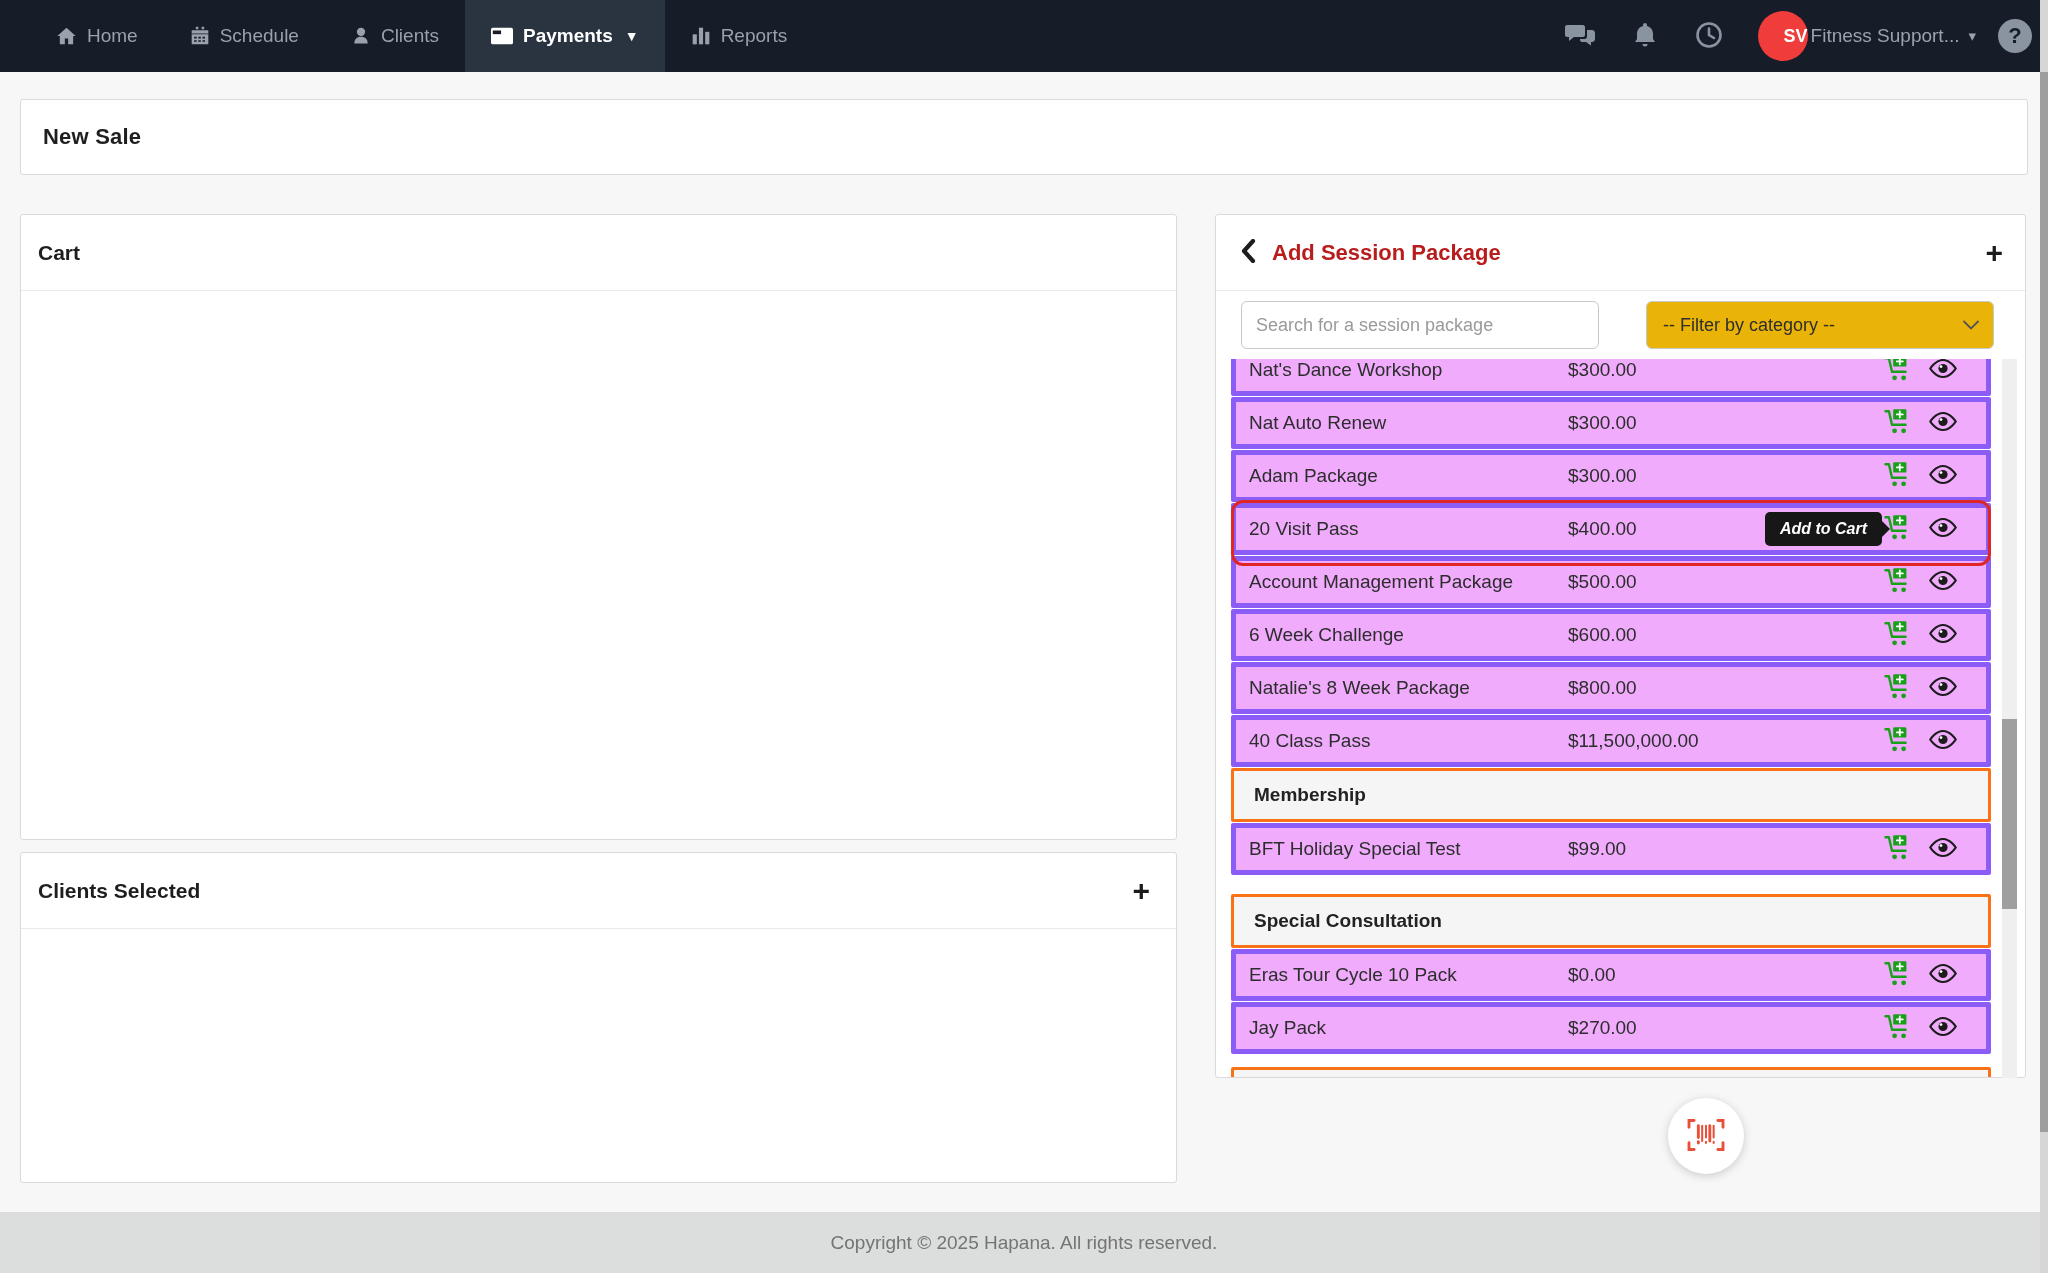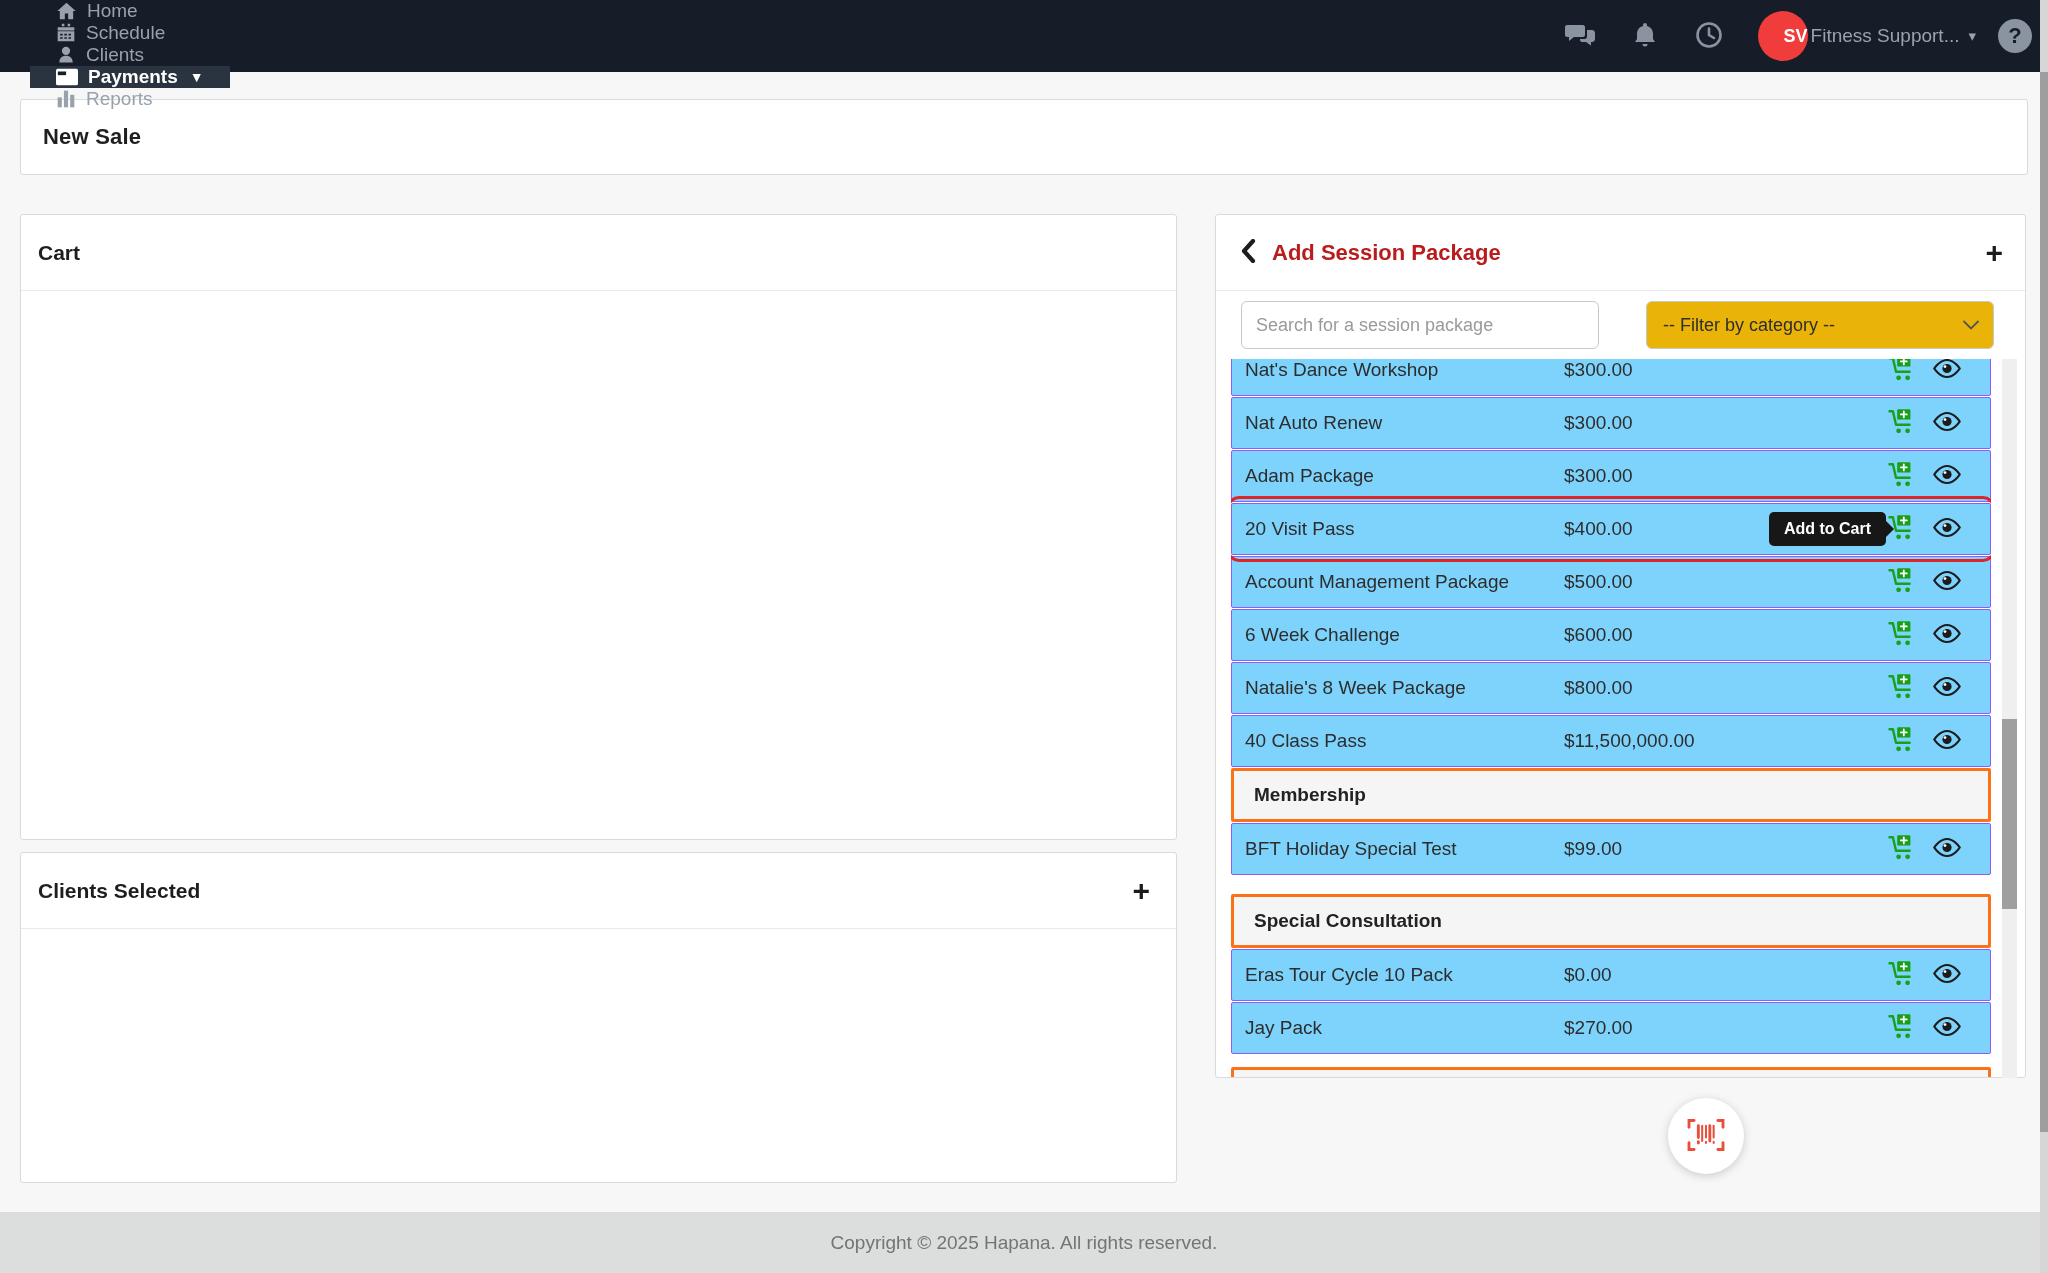--- a/index.html
+++ b/index.html
@@ -2,21 +2,21 @@
 <html style="--navbar-bg: #161c28; --navbar-active-bg: #293440; --avatar-red: #f13c3c; --cart-green: #18a018; --highlight-red: #e02527; --tooltip-bg: #171717; --barcode-red: #e8503a;"><head>
 <meta charset="utf-8">
 <style>
   * { margin:0; padding:0; box-sizing:border-box; }
   html,body { width:2048px; height:1273px; }
   body { font-family:"Liberation Sans", sans-serif; background:#f7f7f7; overflow:hidden; }
   #app { position:relative; width:2048px; height:1273px; background:#f7f7f7; overflow:hidden; }
 
   
   .navbar { position:absolute; top:0; left:0; width:100%; height:72px; background:#161c28; z-index:20; }
-  .nav-left { position:absolute; left:30px; top:0; height:72px; display:flex; align-items:stretch;flex-direction:column; }
+  .nav-left { position:absolute; left:30px; top:0; height:72px; display:flex; align-items:stretch; }
   .nav-item { display:flex; align-items:center; gap:10px; padding:0 26px; color:#98a1ac; font-size:19px;
               text-decoration:none; cursor:pointer; }
   .nav-item svg { display:block; }
   .nav-item.active { background:#293440; color:#ffffff; font-weight:bold; }
   .nav-caret { font-size:14px; margin-left:2px; }
   .nav-right { position:absolute; right:16px; top:0; height:72px; display:flex; align-items:center; }
   .icon-btn { background:none; border:none; padding:0 19px; cursor:pointer; display:flex; align-items:center; }
   .avatar { width:50px; height:50px; border-radius:50%; background:var(--avatar-red,#f13c3c); color:#fff;
             display:flex; align-items:center; justify-content:flex-end; font-size:18px; font-weight:bold;
             margin-left:16px; cursor:pointer; }
@@ -47,35 +47,35 @@
   .search-input { position:absolute; left:25px; top:10px; width:358px; height:48px; border:1px solid #c9c9c9;
                   border-radius:6px; padding:0 14px; font-size:18px; color:#333; font-family:"Liberation Sans",sans-serif; }
   .search-input::placeholder { color:#9a9a9a; }
   .select-box { position:absolute; left:430px; top:10px; width:348px; height:48px; border:1px solid #c9c9c9;
                 border-radius:6px; background:#eab308; display:flex; align-items:center; padding:0 16px; cursor:pointer; }
   .select-box .select-value { font-size:18px; color:#2e2e2e; }
   .select-box svg { position:absolute; right:14px; }
 
   .pkg-list { position:absolute; left:15px; top:144px; width:760px; bottom:0; overflow:hidden; }
   .pkg-rows { margin-top:-15px; }
-  .pkg-row { position:relative; height:52px; background:#7dd3fc; border:1px solid #8b5cf6; border-radius:2px;
+  .pkg-row { position:relative; height:52px; background:#f0abfc; border:5px solid #8b5cf6; border-radius:2px;
              margin-bottom:1px;padding-left:28px; }
   .pkg-name { position:absolute; left:13px; top:50%; transform:translateY(-50%); font-size:19px; color:#2d2d2d; }
   .pkg-price { position:absolute; left:332px; top:50%; transform:translateY(-50%); font-size:19px; color:#2d2d2d; }
   .row-actions { position:absolute; right:28px; top:0; height:100%; display:flex; align-items:center; gap:17px; }
   .cart-btn,.eye-btn { background:none; border:none; cursor:pointer; display:flex; align-items:center; padding:0; }
   .section-row { height:54px; background:#f5f5f6; border:3px solid #f97316; border-radius:2px; margin-bottom:1px;
                  display:flex; align-items:center; padding-left:20px; }
   .section-row span { font-size:19px; font-weight:bold; color:#222; }
   .gap-row { height:18px; }
 
   .hl-border { position:absolute; left:-5px; top:-8px; width:calc(100% + 10px); height:66px;
                border:3px solid var(--highlight-red,#e02527); border-radius:12px; pointer-events:none; z-index:3; }
   .tooltip { position:absolute; right:104px; top:50%; transform:translateY(-50%); background:#171717; color:#fff;
-             font-size:16px; font-weight:bold; padding:8px 15px; border-radius:5px; white-space:nowrap; z-index:4; }
+             font-size:16px; font-weight:bold; padding:8px 15px; border-radius:5px; white-space:nowrap; z-index:4;font-style:italic; }
   .tooltip::after { content:""; position:absolute; right:-8px; top:50%; transform:translateY(-50%);
                     border-top:8px solid transparent; border-bottom:8px solid transparent; border-left:8px solid #171717; }
 
   
   .inner-scrollbar { position:absolute; right:8px; top:144px; width:15px; height:719px; background:#efefef; }
   .inner-thumb { position:absolute; left:0; top:360px; width:15px; height:190px; background:#9f9f9f; cursor:pointer; }
 
   
   .fab { position:absolute; left:1668px; top:1098px; width:76px; height:76px; border-radius:50%; background:#fff;
          border:none; box-shadow:0 2px 10px rgba(0,0,0,.18); cursor:pointer; display:flex; align-items:center;

